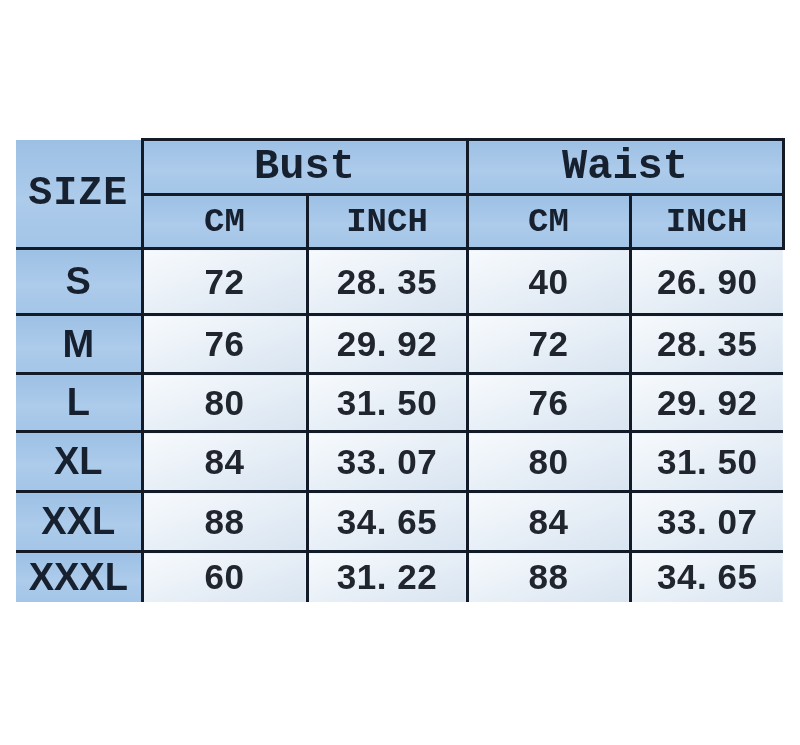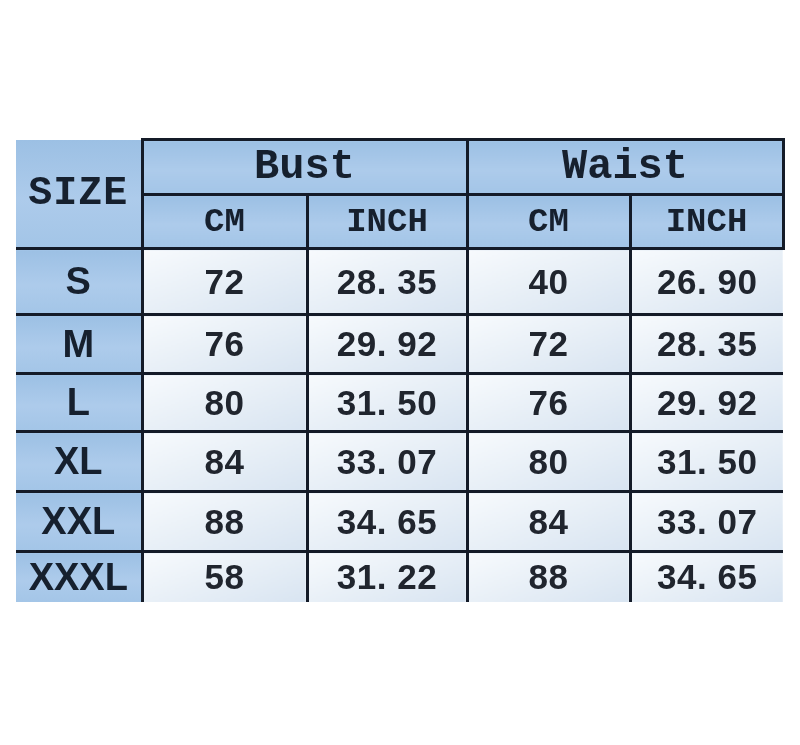--- a/index.html
+++ b/index.html
@@ -139,20 +139,20 @@
       </tr>
       <tr class="r-xxl">
         <td class="blue size-cell">XXL</td>
         <td class="light num-cell">88</td>
         <td class="light num-cell">34. 65</td>
         <td class="light num-cell">84</td>
         <td class="light num-cell">33. 07</td>
       </tr>
       <tr class="r-xxxl">
         <td class="blue size-cell">XXXL</td>
-        <td class="light num-cell">58</td>
+        <td class="light num-cell">60</td>
         <td class="light num-cell">31. 22</td>
         <td class="light num-cell">88</td>
         <td class="light num-cell">34. 65</td>
       </tr>
     </tbody>
   </table>
 </div>
 
 </body></html>

